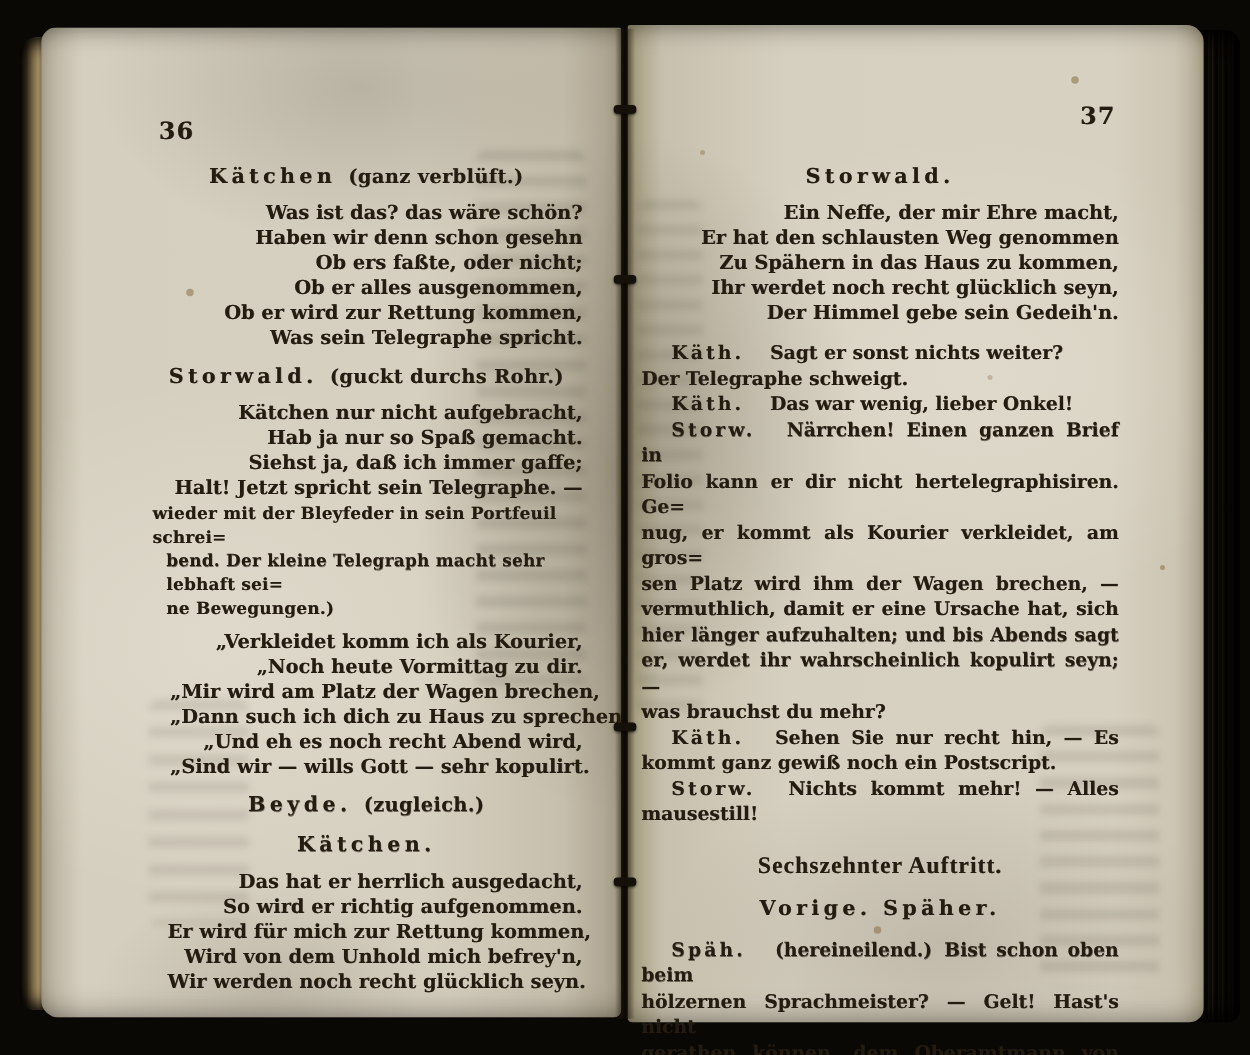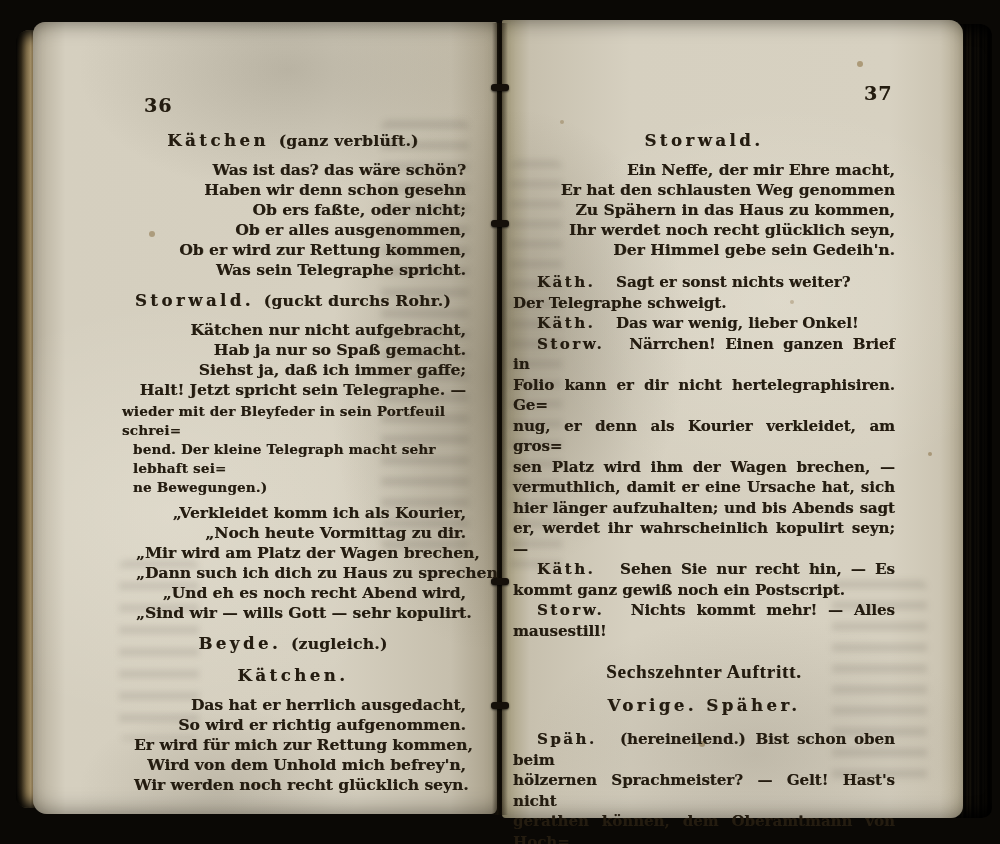--- a/index.html
+++ b/index.html
@@ -93,21 +93,21 @@
       560px 120px 0 0 rgba(122,94,44,0.35),
       790px 300px 0 0 rgba(122,94,44,0.3);
   }
 
   
   .pagenum{
     position:absolute;z-index:6;color:#241c10;font-weight:700;
     font-size:19px;letter-spacing:1px;
     text-shadow:0.3px 0.3px 0.5px rgba(32,24,12,0.6);
   }
-  .pagenum-left{left:144px;top:94px;}
+  .pagenum-left{left:127px;top:94px;}
   .pagenum-right{left:864px;top:82px;}
 
   .content{
     position:absolute;z-index:6;color:#241c10;font-weight:700;
     text-shadow:0.3px 0.3px 0.5px rgba(32,24,12,0.55);
   }
   .content-left{left:120px;top:120px;width:346px;}
   .content-right{left:513px;top:120px;width:382px;}
 
   .bheading{text-align:center;font-size:16.5px;line-height:22px;margin:10px 0 4px;}
@@ -207,25 +207,26 @@
         <div class="vline">Zu Spähern in das Haus zu kommen,</div>
         <div class="vline">Ihr werdet noch recht glücklich seyn,</div>
         <div class="vline">Der Himmel gebe sein Gedeih'n.</div>
       </div>
       <div class="prose">
         <div class="pline indent end"><span class="speaker">Käth. </span>Sagt er sonst nichts weiter?</div>
         <div class="pline end">Der Telegraphe schweigt.</div>
         <div class="pline indent end"><span class="speaker">Käth. </span>Das war wenig, lieber Onkel!</div>
         <div class="pline indent"><span class="speaker">Storw. </span>Närrchen! Einen ganzen Brief in</div>
         <div class="pline">Folio kann er dir nicht hertelegraphisiren. Ge=</div>
-        <div class="pline">nug, er denn als Kourier verkleidet, am gros=</div>
+        <div class="pline">nug, er kommt als Kourier verkleidet, am gros=</div>
         <div class="pline">sen Platz wird ihm der Wagen brechen, —</div>
         <div class="pline">vermuthlich, damit er eine Ursache hat, sich</div>
         <div class="pline">hier länger aufzuhalten; und bis Abends sagt</div>
         <div class="pline">er, werdet ihr wahrscheinlich kopulirt seyn; —</div>
+        <div class="pline end">was brauchst du mehr?</div>
         <div class="pline indent"><span class="speaker">Käth. </span>Sehen Sie nur recht hin, — Es</div>
         <div class="pline end">kommt ganz gewiß noch ein Postscript.</div>
         <div class="pline indent"><span class="speaker">Storw. </span>Nichts kommt mehr! — Alles</div>
         <div class="pline end">mausestill!</div>
       </div>
       <div class="bheading act"><span class="h-name">Sechszehnter Auftritt.</span></div>
       <div class="bheading"><span class="h-name">Vorige. Späher.</span></div>
       <div class="prose">
         <div class="pline indent"><span class="speaker">Späh. </span><span class="inline-dir">(hereineilend.) </span>Bist schon oben beim</div>
         <div class="pline">hölzernen Sprachmeister? — Gelt! Hast's nicht</div>

